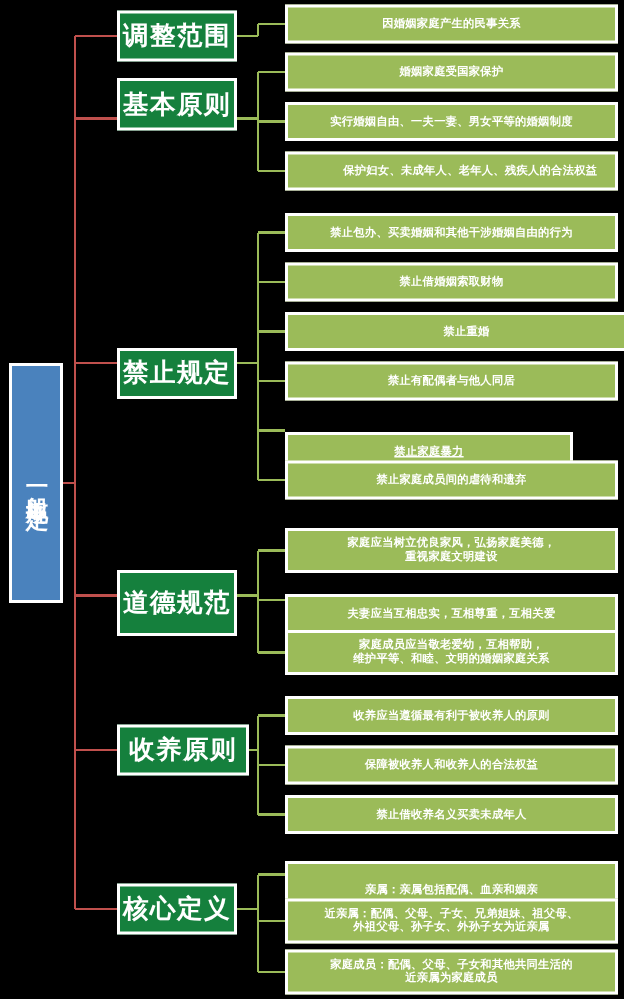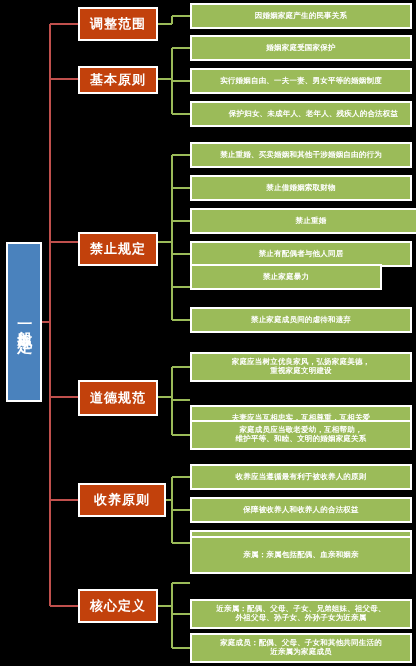--- a/index.html
+++ b/index.html
@@ -37,22 +37,22 @@
   }
   .node-root {
     background: #4a82bd;
     writing-mode: vertical-rl;
     text-orientation: upright;
     letter-spacing: 3px;
     font-size: 15px;
     padding: 4px 2px;
   }
   .node-branch {
-    background: #c2410c;
-    font-size: 13px;
+    background: #15803d;
+    font-size: 17px;
     letter-spacing: 1px;
     font-family: Liberation Serif, serif;
   }
   .node-leaf {
     background: #9bbb59;
     font-size: 7.5px;
     letter-spacing: 0.2px;
     padding: 2px 4px;
   }
   .leaf-text {
@@ -109,61 +109,61 @@
   <div id="nodes">
       <div class="node node-root" style="left: 6px; top: 242px; width: 36px; height: 160px;">
         <span>一般规定</span>
       </div>
       <div class="node node-branch" style="left: 78px; top: 7px; width: 80px; height: 34px;">
         <span>调整范围</span>
       </div>
       <div class="node node-leaf" style="left: 190px; top: 3px; width: 222px; height: 26px;">
         <span class="leaf-text">因婚姻家庭产生的民事关系</span>
       </div>
-      <div class="node node-branch" style="left: 78px; top: 66px; width: 80px; height: 28px; text-align: center;">
+      <div class="node node-branch" style="left: 78px; top: 52px; width: 80px; height: 35px; text-align: center;">
         <span>基本原则</span>
       </div>
       <div class="node node-leaf" style="left: 190px; top: 35px; width: 222px; height: 26px;">
         <span class="leaf-text">婚姻家庭受国家保护</span>
       </div>
       <div class="node node-leaf" style="left: 190px; top: 68px; width: 222px; height: 26px;">
         <span class="leaf-text">实行婚姻自由、一夫一妻、男女平等的婚姻制度</span>
       </div>
       <div class="node node-leaf" style="left: 190px; top: 101px; width: 222px; height: 26px; padding-left: 29px;">
         <span class="leaf-text">保护妇女、未成年人、老年人、残疾人的合法权益</span>
       </div>
       <div class="node node-branch" style="left: 78px; top: 232px; width: 80px; height: 34px;">
         <span>禁止规定</span>
       </div>
       <div class="node node-leaf" style="left: 190px; top: 142px; width: 222px; height: 26px;">
-        <span class="leaf-text">禁止重婚、买卖婚姻和其他干涉婚姻自由的行为</span>
+        <span class="leaf-text">禁止包办、买卖婚姻和其他干涉婚姻自由的行为</span>
       </div>
       <div class="node node-leaf" style="left: 190px; top: 175px; width: 222px; height: 26px;">
         <span class="leaf-text">禁止借婚姻索取财物</span>
       </div>
       <div class="node node-leaf" style="left: 190px; top: 208px; width: 242px; height: 26px;">
         <span class="leaf-text">禁止重婚</span>
       </div>
       <div class="node node-leaf" style="left: 190px; top: 241px; width: 222px; height: 26px;">
         <span class="leaf-text">禁止有配偶者与他人同居</span>
       </div>
-      <div class="node node-leaf" style="left: 190px; top: 264px; width: 192px; height: 26px;">
+      <div class="node node-leaf" style="left: 190px; top: 288px; width: 192px; height: 26px; text-decoration: underline;">
         <span class="leaf-text">禁止家庭暴力</span>
       </div>
       <div class="node node-leaf" style="left: 190px; top: 307px; width: 222px; height: 26px; justify-content: center;">
         <span class="leaf-text">禁止家庭成员间的虐待和遗弃</span>
       </div>
-      <div class="node node-branch" style="left: 78px; top: 380px; width: 80px; height: 36px;">
+      <div class="node node-branch" style="left: 78px; top: 380px; width: 80px; height: 44px;">
         <span>道德规范</span>
       </div>
       <div class="node node-leaf" style="left: 190px; top: 352px; width: 222px; height: 30px;">
         <span class="leaf-text">家庭应当树立优良家风，弘扬家庭美德，
 重视家庭文明建设</span>
       </div>
-      <div class="node node-leaf" style="left: 190px; top: 405px; width: 222px; height: 26px; text-align: center;">
+      <div class="node node-leaf" style="left: 190px; top: 396px; width: 222px; height: 26px; text-align: center;">
         <span class="leaf-text">夫妻应当互相忠实，互相尊重，互相关爱</span>
       </div>
       <div class="node node-leaf" style="left: 190px; top: 420px; width: 222px; height: 30px;">
         <span class="leaf-text">家庭成员应当敬老爱幼，互相帮助，
 维护平等、和睦、文明的婚姻家庭关系</span>
       </div>
       <div class="node node-branch" style="left: 78px; top: 483px; width: 88px; height: 34px;">
         <span>收养原则</span>
       </div>
       <div class="node node-leaf" style="left: 190px; top: 464px; width: 222px; height: 26px;">
@@ -171,21 +171,21 @@
       </div>
       <div class="node node-leaf" style="left: 190px; top: 497px; width: 222px; height: 26px;">
         <span class="leaf-text">保障被收养人和收养人的合法权益</span>
       </div>
       <div class="node node-leaf" style="left: 190px; top: 530px; width: 222px; height: 26px;">
         <span class="leaf-text">禁止借收养名义买卖未成年人</span>
       </div>
       <div class="node node-branch" style="left: 78px; top: 589px; width: 80px; height: 34px;">
         <span>核心定义</span>
       </div>
-      <div class="node node-leaf" style="left: 190px; top: 536px; width: 222px; height: 38px;">
+      <div class="node node-leaf" style="left: 190px; top: 574px; width: 222px; height: 38px;">
         <span class="leaf-text">亲属：亲属包括配偶、血亲和姻亲</span>
       </div>
       <div class="node node-leaf" style="left: 190px; top: 599px; width: 222px; height: 30px;">
         <span class="leaf-text">近亲属：配偶、父母、子女、兄弟姐妹、祖父母、
 外祖父母、孙子女、外孙子女为近亲属</span>
       </div>
       <div class="node node-leaf" style="left: 190px; top: 633px; width: 222px; height: 30px;">
         <span class="leaf-text">家庭成员：配偶、父母、子女和其他共同生活的
 近亲属为家庭成员</span>
       </div>

